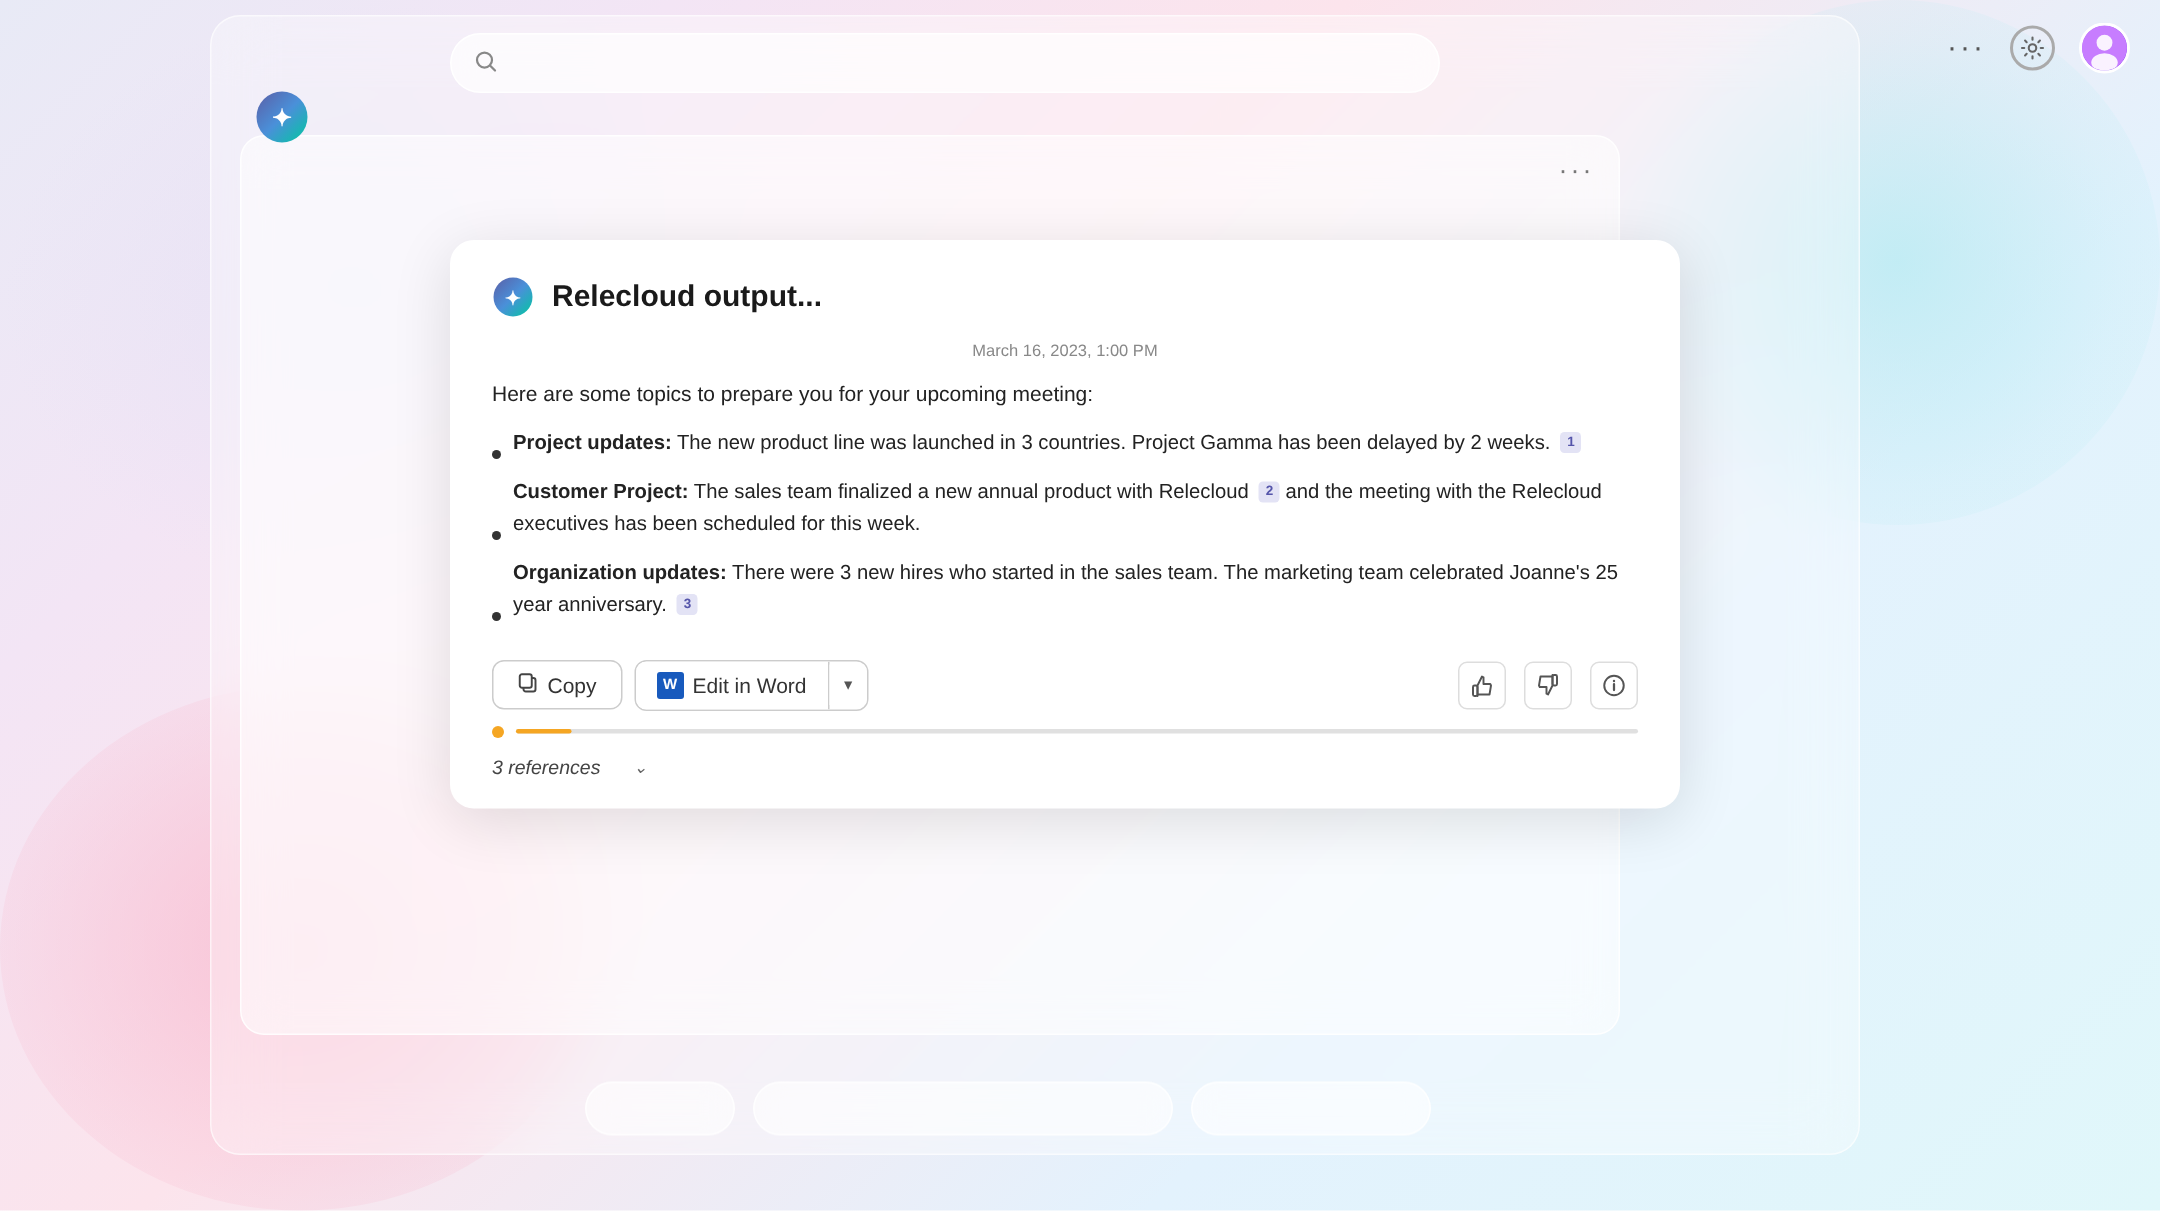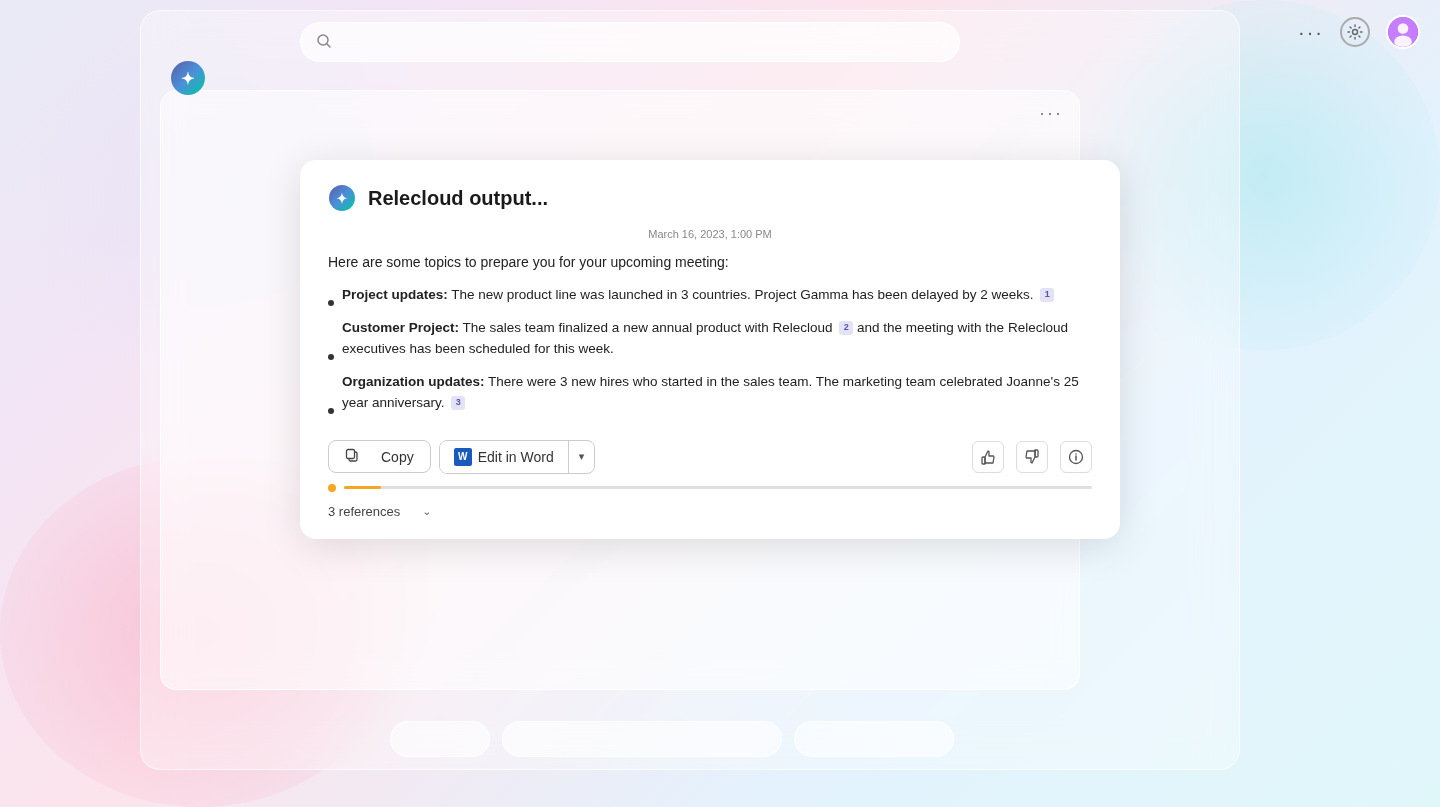--- a/index.html
+++ b/index.html
@@ -245,21 +245,21 @@
       padding-top: 8px;
     }
     .footer-left {
       display: flex;
       gap: 8px;
       align-items: center;
     }
     .btn-copy {
       display: flex;
       align-items: center;
-      gap: 22px;
+      gap: 6px;
       border: 1.5px solid #ccc;
       border-radius: 8px;
       background: white;
       padding: 7px 16px;
       font-size: 14px;
       font-weight: 500;
       color: #333;
       cursor: pointer;
     }
 
@@ -352,20 +352,21 @@
 
     
     .references-row {
       display: flex;
       align-items: center;
       gap: 22px;
       margin-top: 12px;
       font-size: 13px;
       color: #444;
       cursor: pointer;
+      font-style: italic;
     }
     .references-chevron {
       font-size: 11px;
       color: #666;
     }
 
     
     .suggestions-bar {
       position: absolute;
       bottom: 50px;

